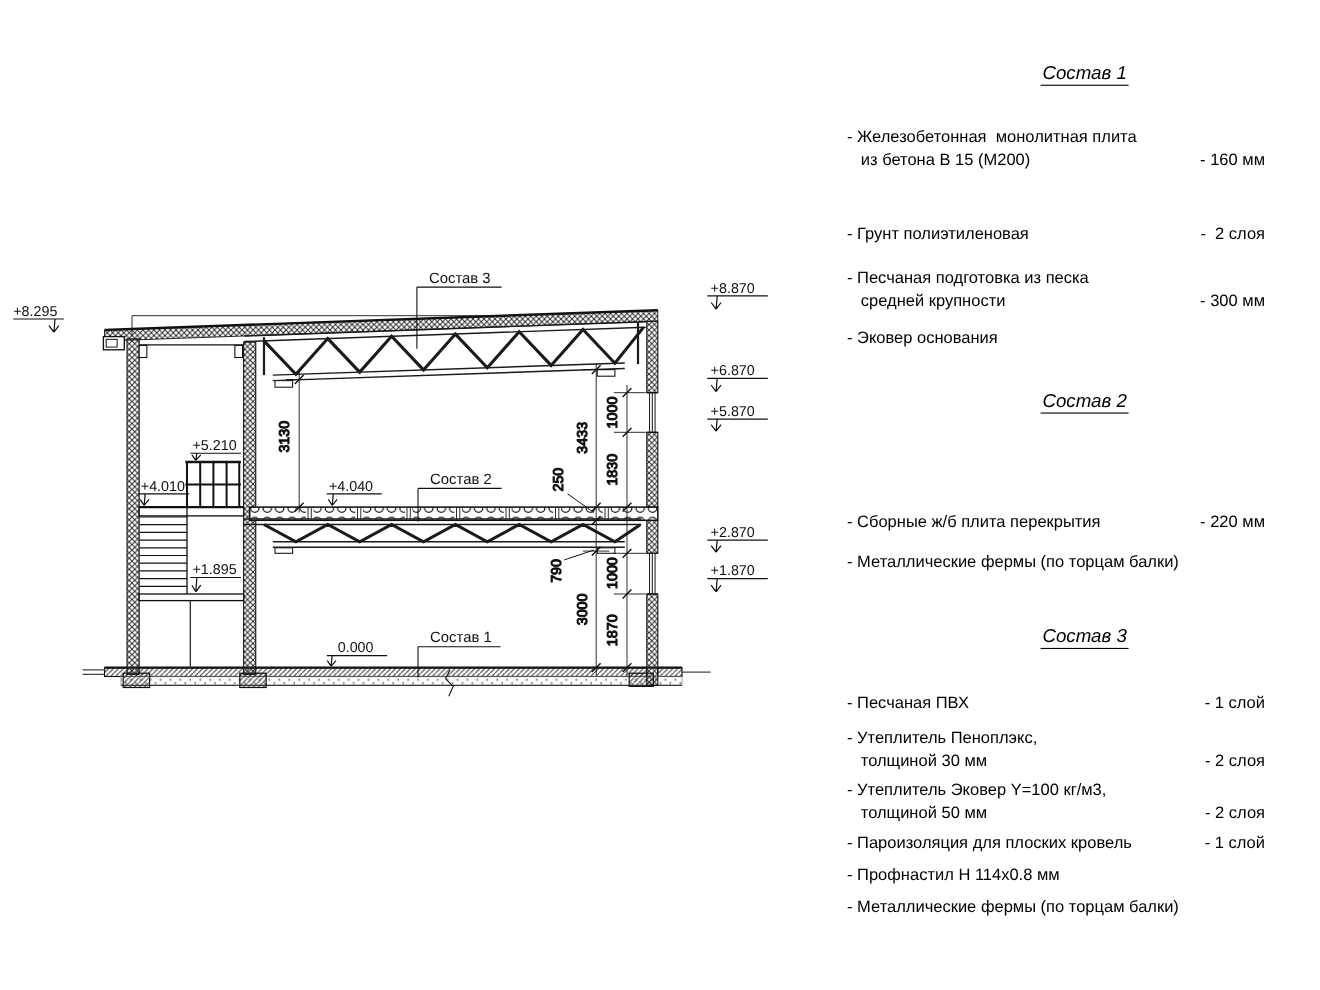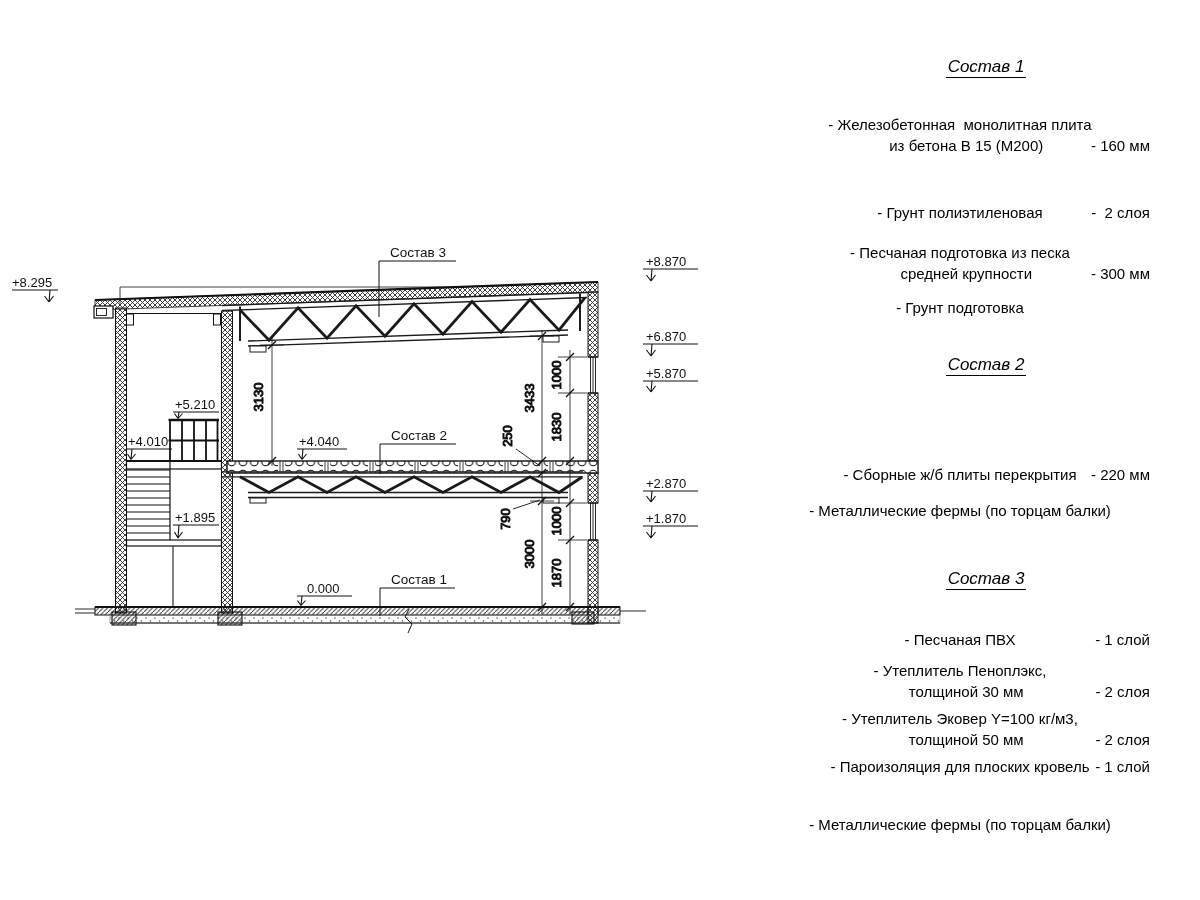--- a/index.html
+++ b/index.html
@@ -5,21 +5,21 @@
   html,body{margin:0;padding:0;background:#fff;}
   .page{position:relative;width:1200px;height:900px;background:#fff;overflow:hidden;
         font-family:"Liberation Sans",sans-serif;color:#000;}
   .dwg-svg{position:absolute;left:0;top:0;}
   .dwg-text{font-family:"Liberation Sans",sans-serif;font-size:13px;fill:#111;}
   .dwg-label{font-family:"Liberation Sans",sans-serif;font-size:13.5px;fill:#111;}
   .panel{position:absolute;left:0;top:0;width:1200px;height:900px;}
   .comp-title{position:absolute;left:770px;width:432px;text-align:center;
               font-style:italic;font-size:17px;line-height:22px;}
   .comp-title .title-text{border-bottom:1.4px solid #000;padding:0 2px 1px 2px;}
-  .comp-item{position:absolute;left:770px;width:380px;font-size:15px;line-height:21px;text-align:center;}
+  .comp-item{position:absolute;left:770px;width:380px;font-size:15px;line-height:21px;}
   .item-name{white-space:pre-wrap;}
   .item-value{position:absolute;right:0;bottom:0;white-space:pre;}
 </style>
 </head>
 <body>
 
 <div class="page">
 
   <svg class="dwg-svg" width="720" height="660" viewBox="0 0 720 660">
     <defs>
@@ -296,29 +296,29 @@
     <div class="comp-item" style="top:202px">
       <div class="item-name">- Грунт полиэтиленовая</div>
       <div class="item-value">-  2 слоя</div>
     </div>
     <div class="comp-item" style="top:242px">
       <div class="item-name">- Песчаная подготовка из песка
    средней крупности</div>
       <div class="item-value">- 300 мм</div>
     </div>
     <div class="comp-item" style="top:297px">
-      <div class="item-name">- Грунт подготовка</div>
+      <div class="item-name">- Эковер основания</div>
       <div class="item-value"></div>
     </div>
 
     <div class="comp-title" style="top:354px">
       <span class="title-text">Состав 2</span>
     </div>
     <div class="comp-item" style="top:464px">
-      <div class="item-name">- Сборные ж/б плиты перекрытия</div>
+      <div class="item-name">- Сборные ж/б плита перекрытия</div>
       <div class="item-value">- 220 мм</div>
     </div>
     <div class="comp-item" style="top:500px">
       <div class="item-name">- Металлические фермы (по торцам балки)</div>
       <div class="item-value"></div>
     </div>
 
     <div class="comp-title" style="top:568px">
       <span class="title-text">Состав 3</span>
     </div>
@@ -333,19 +333,23 @@
     </div>
     <div class="comp-item" style="top:708px">
       <div class="item-name">- Утеплитель Эковер Y=100 кг/м3,
    толщиной 50 мм</div>
       <div class="item-value">- 2 слоя</div>
     </div>
     <div class="comp-item" style="top:756px">
       <div class="item-name">- Пароизоляция для плоских кровель</div>
       <div class="item-value">- 1 слой</div>
     </div>
+    <div class="comp-item" style="top:785px">
+      <div class="item-name">- Профнастил Н 114х0.8 мм</div>
+      <div class="item-value"></div>
+    </div>
     <div class="comp-item" style="top:814px">
       <div class="item-name">- Металлические фермы (по торцам балки)</div>
       <div class="item-value"></div>
     </div>
 
   </div>
 </div>
 
 </body></html>

